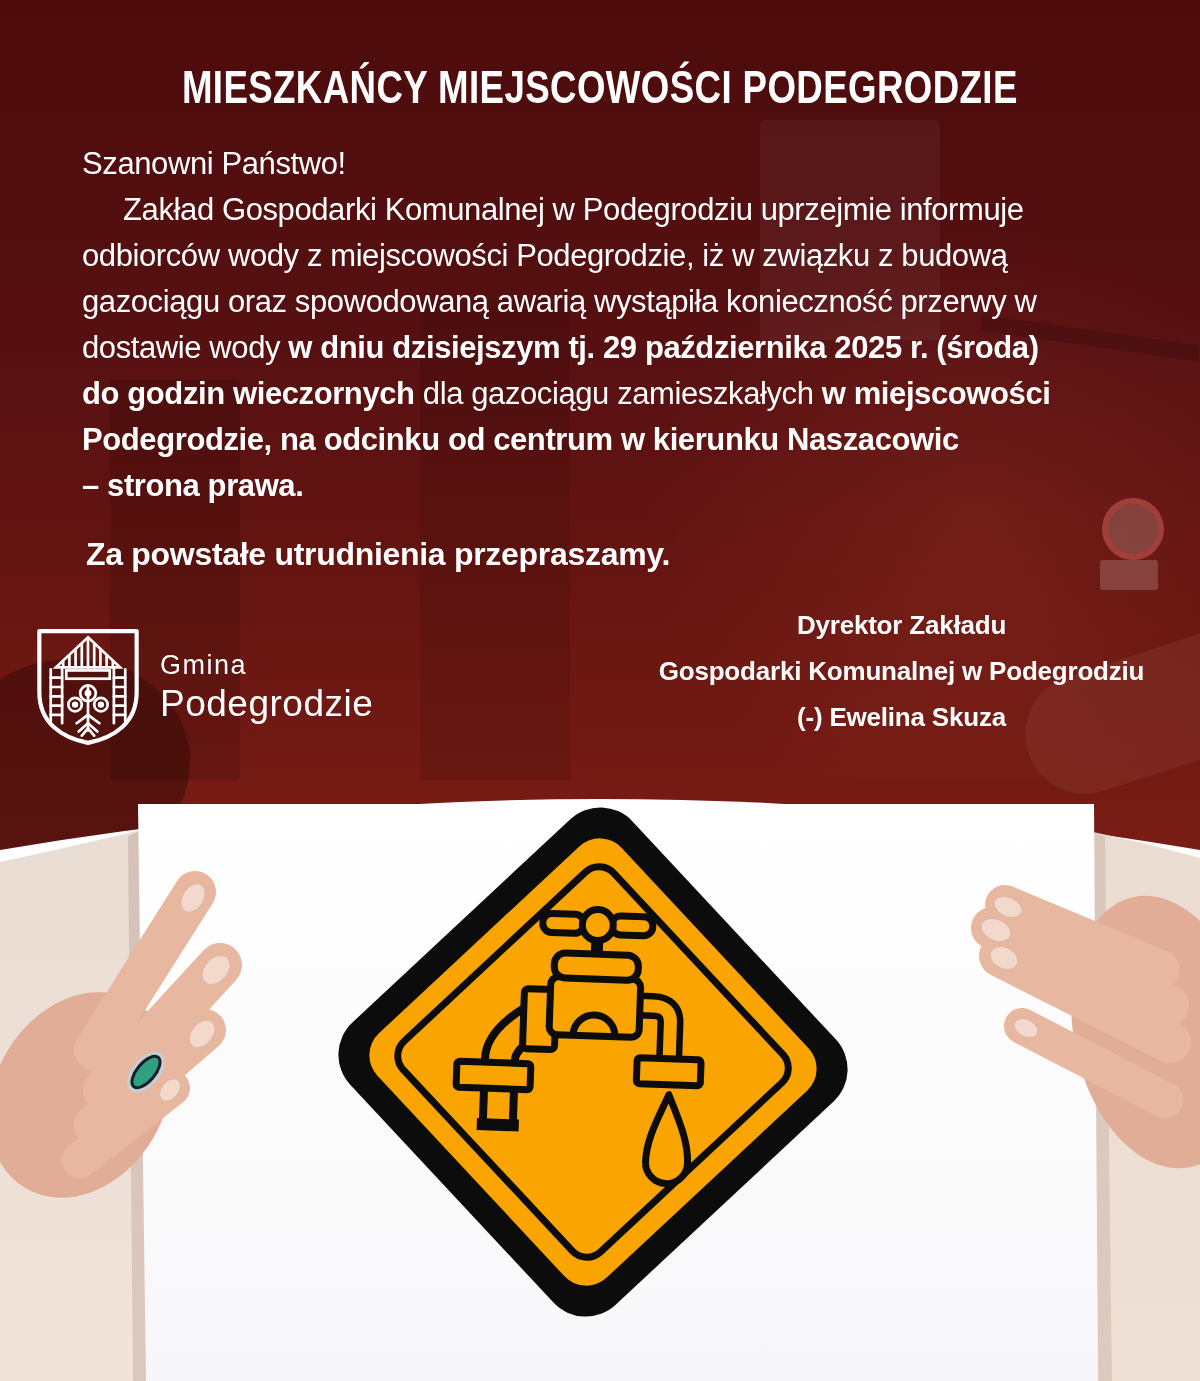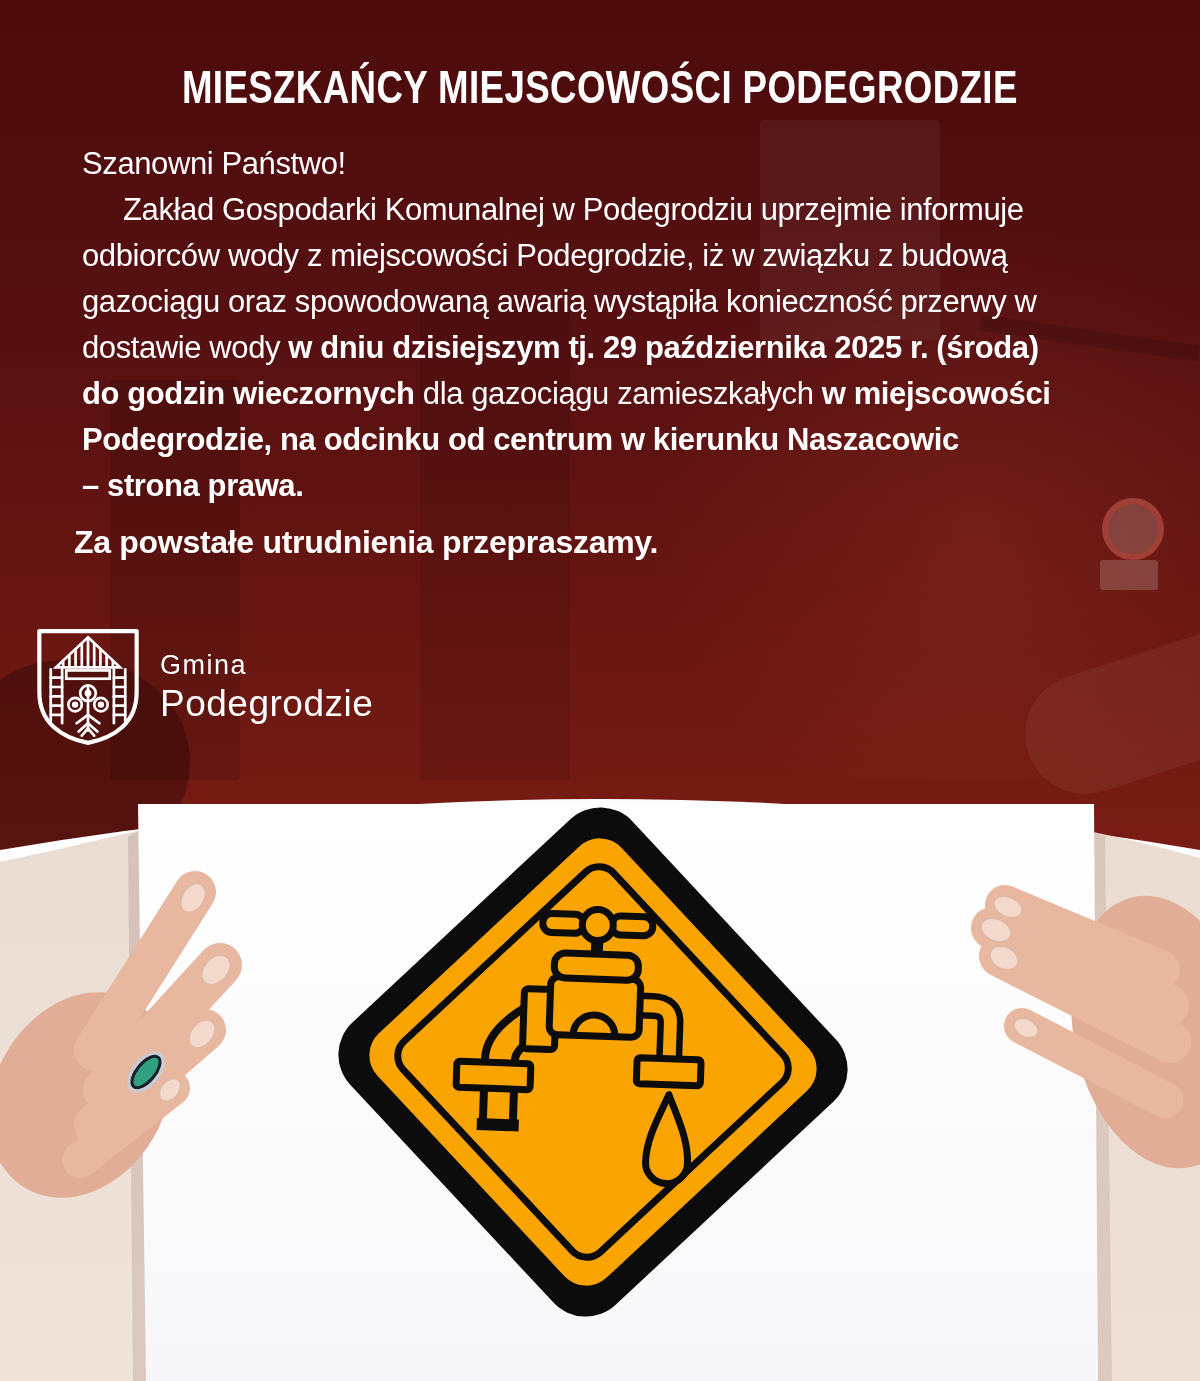--- a/index.html
+++ b/index.html
@@ -27,21 +27,21 @@
   
   .title{position:absolute;left:0;top:28px;width:1200px;text-align:center;color:#FFFFFF;
          font-size:47px;font-weight:800;letter-spacing:.5px;}
   .title-inner{display:inline-block;transform:scaleX(.78);transform-origin:center;white-space:nowrap;}
   
   .body-text{position:absolute;left:34px;top:110px;width:1140px;color:#FFFFFF;
              font-size:31px;line-height:46px;font-weight:400;letter-spacing:-.4px;
              white-space:pre-wrap;margin-left:48px;}
   .body-text strong{font-weight:700;}
   .apology{position:absolute;left:34px;top:524px;width:1000px;color:#FFFFFF;
-           padding-left:40px;font-size:32px;font-weight:700;letter-spacing:-.3px;margin:0;}
+           padding-left:40px;font-size:32px;font-weight:700;letter-spacing:-.3px;margin:12px;}
   
   .signature{position:absolute;right:26px;top:602px;width:545px;text-align:center;
              color:#FFFFFF;font-size:26px;font-weight:700;line-height:46px;letter-spacing:-.2px;}
   
   .logo{position:absolute;left:36px;top:628px;display:flex;align-items:center;gap:20px;color:#FFFFFF;}
   .logo svg{display:block;}
   .logo-text{display:flex;flex-direction:column;justify-content:center;gap:2px;}
   .logo-gmina{font-size:27px;font-weight:400;letter-spacing:1.5px;}
   .logo-podegrodzie{font-size:37px;font-weight:400;letter-spacing:.5px;}
   
@@ -70,20 +70,25 @@
      Zakład Gospodarki Komunalnej w Podegrodziu uprzejmie informuje
 odbiorców wody z miejscowości Podegrodzie, iż w związku z budową
 gazociągu oraz spowodowaną awarią wystąpiła konieczność przerwy w
 dostawie wody </span><strong>w dniu dzisiejszym tj. 29 października 2025 r. (środa)
 do godzin wieczornych </strong><span>dla gazociągu zamieszkałych </span><strong>w miejscowości
 Podegrodzie, na odcinku od centrum w kierunku Naszacowic
 – strona prawa.</strong></p>
 
     <p class="apology"><strong>Za powstałe utrudnienia przepraszamy.</strong></p>
 
+    <div class="signature">
+      <div>Dyrektor Zakładu</div>
+      <div>Gospodarki Komunalnej w Podegrodziu</div>
+      <div>(-) Ewelina Skuza</div>
+    </div>
 
     <div class="logo">
 
       <svg width="104" height="118" viewBox="0 0 100 114" aria-hidden="true">
         <g stroke="#FFFFFF" fill="none" stroke-width="4" stroke-linecap="round" stroke-linejoin="round">
           <path d="M3,3 H97 V62 C97,92 75,106 50,111 C25,106 3,92 3,62 Z"></path>
         </g>
         <g stroke="#FFFFFF" fill="none" stroke-width="2.6" stroke-linecap="round">
           <path d="M50,9 L81,38 H19 Z"></path>
           <line x1="26" y1="38" x2="26" y2="32.4"></line>

